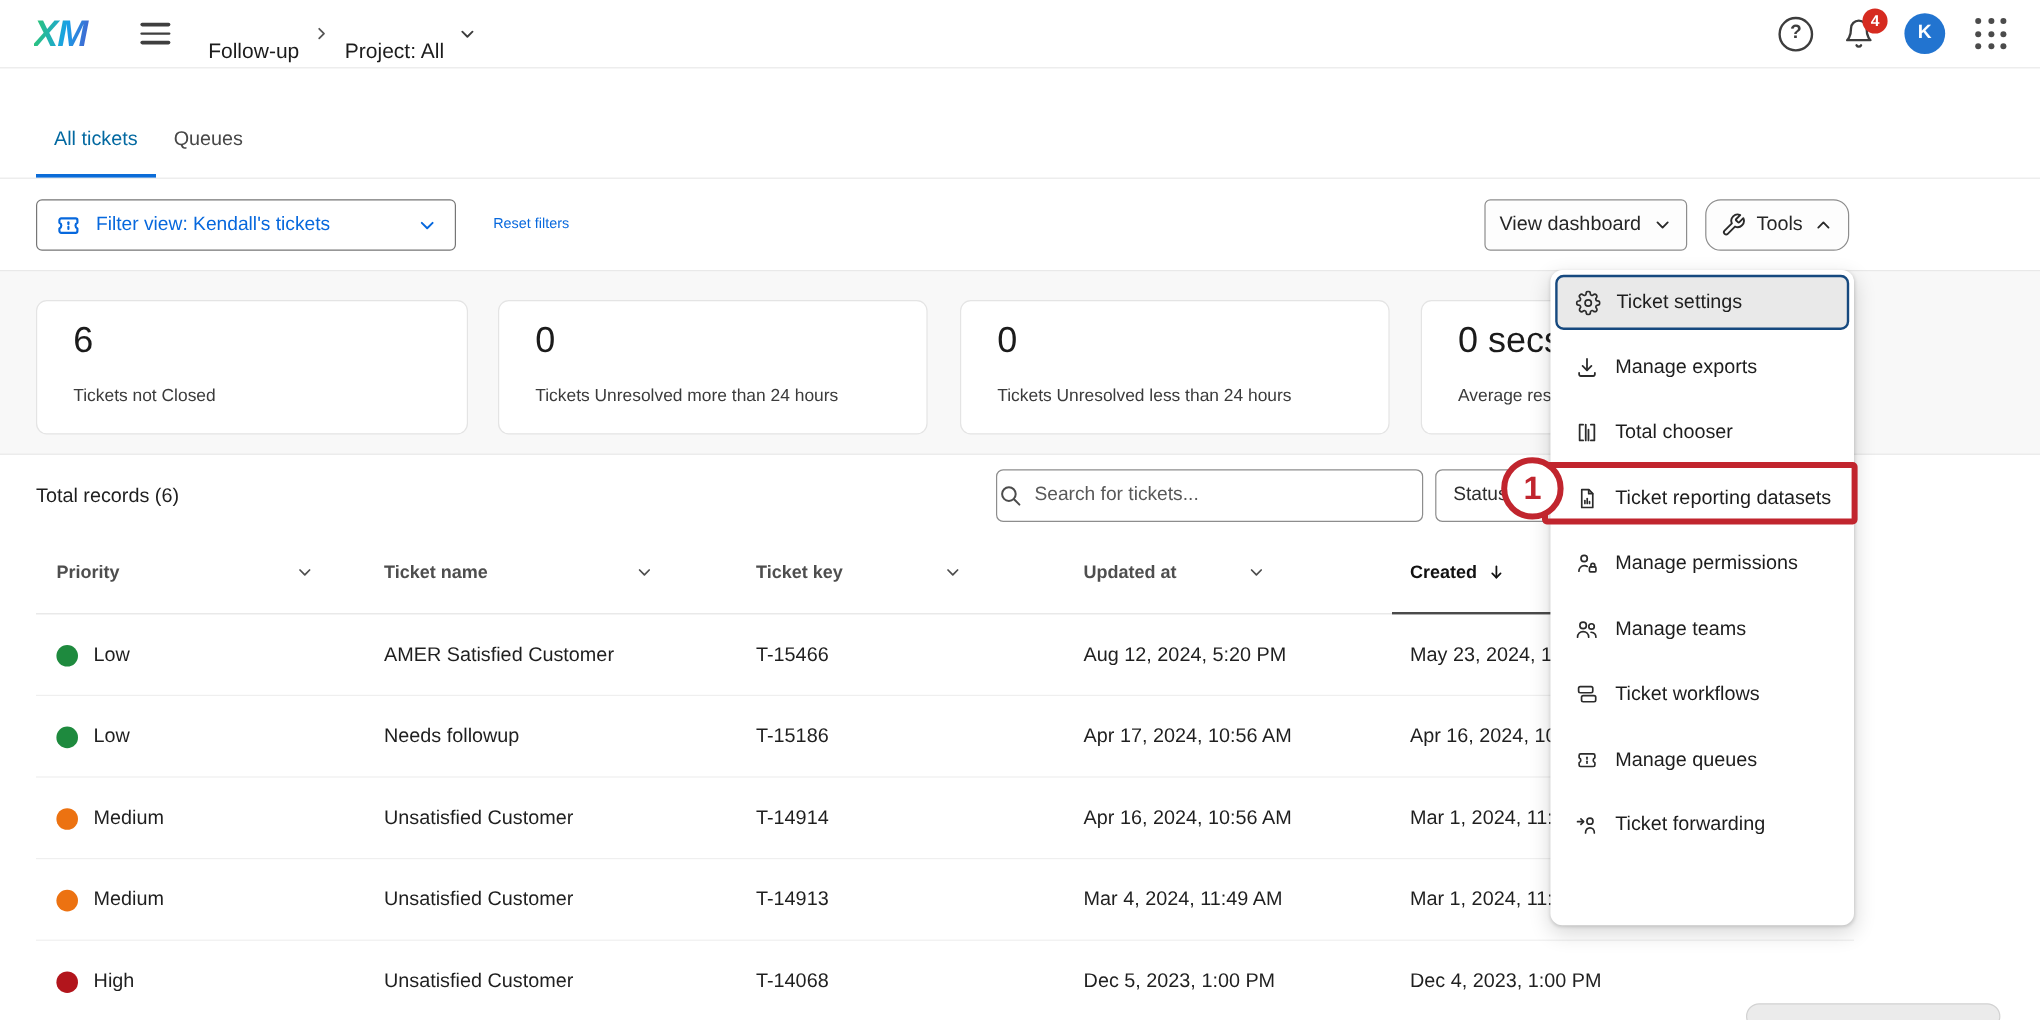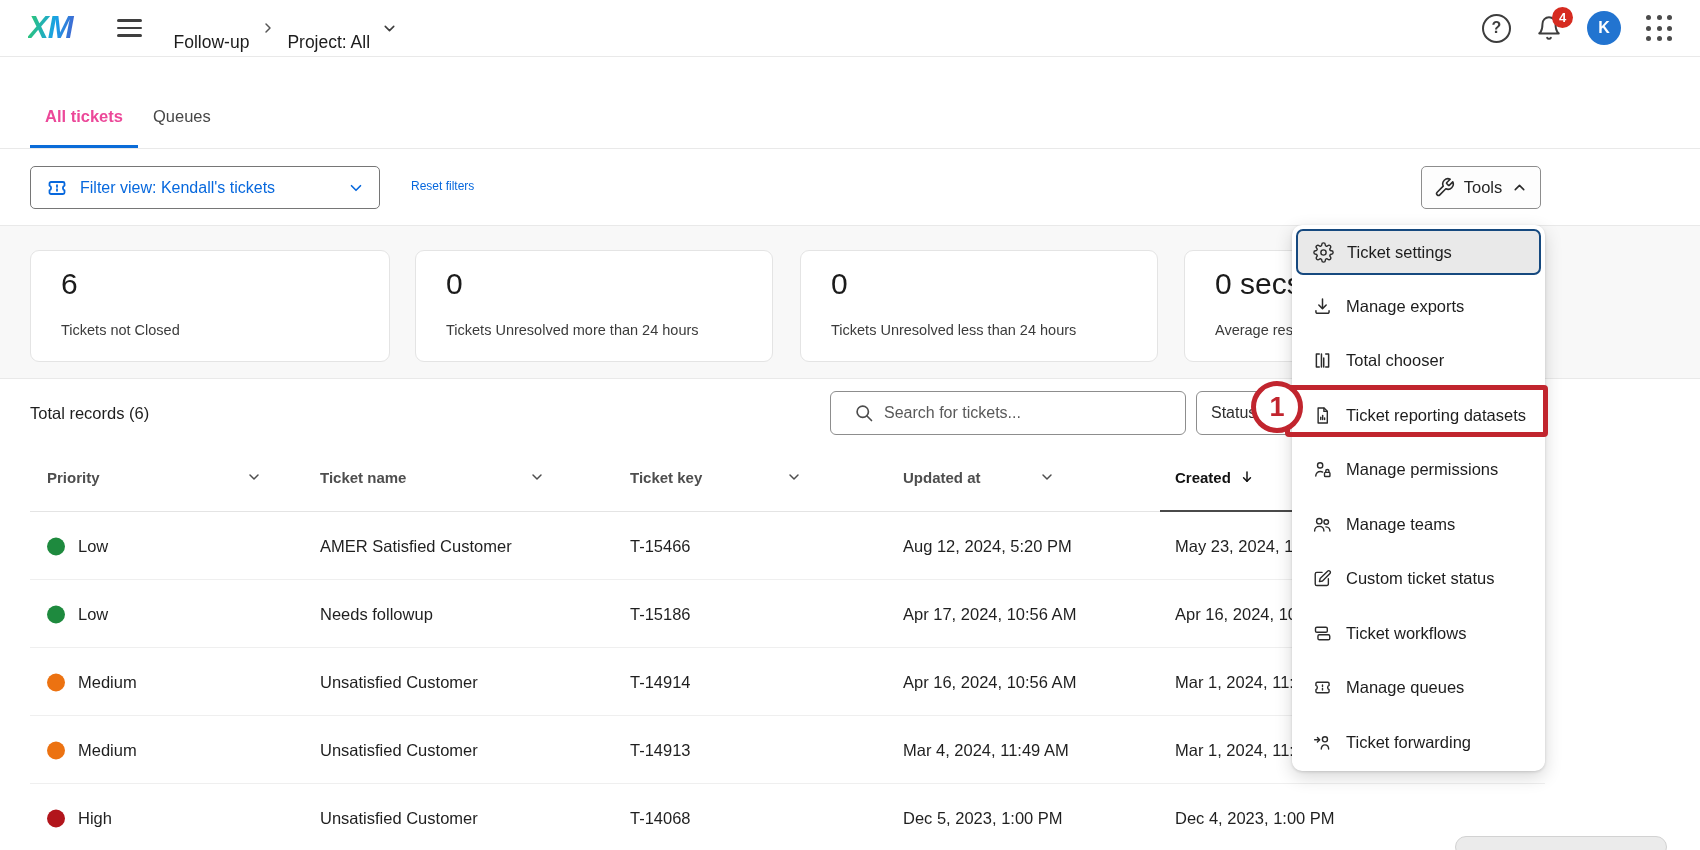--- a/index.html
+++ b/index.html
@@ -41,39 +41,39 @@
   .avatar {
     width:34px; height:34px; border-radius:50%; background:#2274d0; color:#fff;
     display:flex; align-items:center; justify-content:center; font-size:16px; font-weight:700; cursor:pointer;
   }
   .grid-icon { display:grid; grid-template-columns:repeat(3,5px); gap:5.5px; cursor:pointer; }
   .grid-icon i { width:5px; height:5px; border-radius:50%; background:#4b4b4b; }
 
   
   .tabs { position:absolute; top:97px; left:30px; display:flex; z-index:2; }
   .tab { padding:10px 15px 19px; font-size:16.5px; color:#474747; cursor:pointer; }
-  .tab.active { font-weight:700; color:#ec4899; border-bottom:3px solid #0b6cd8; }
+  .tab.active { font-weight:400; color:#0369a1; border-bottom:3px solid #0b6cd8; }
   .tabs-divider { position:absolute; top:148px; left:0; width:1700px; height:1px; background:#e9e9e9; }
 
   
   .filter-btn {
     position:absolute; left:30px; top:166px; width:350px; height:43px;
     border:1px solid #767676; border-radius:5px; background:#fff;
     display:flex; align-items:center; padding:0 14px; gap:11px;
     color:#0768dd; font-size:16px; cursor:pointer;
   }
   .filter-btn .spacer { flex:1; }
   .reset-link { position:absolute; left:411px; top:179px; color:#0768dd; font-size:12px; cursor:pointer; }
   .btn {
     position:absolute; top:166px; height:43px; border:1px solid #8d8d8d; border-radius:5px;
     background:#fdfdfd; display:flex; align-items:center; justify-content:center; gap:9px;
     font-size:16.5px; color:#262626; cursor:pointer;
   }
   .view-dashboard { left:1237px; width:169px; }
-  .tools-btn { left:1421px; width:120px; }
+  .tools-btn { left:1421px; width:120px;border-radius:13px; }
 
   
   .stats-band {
     position:absolute; top:225px; left:0; width:1700px; height:154px;
     background:#f8f8f8; border-top:1px solid #e9e9e9; border-bottom:1px solid #e9e9e9;
   }
   .card {
     position:absolute; top:24px; height:112px; background:#fff;
     border:1px solid #e4e4e4; border-radius:9px; padding:16px 30px;
   }
@@ -82,21 +82,21 @@
   .card1 { left:30px; width:360px; }
   .card2 { left:415px; width:358px; }
   .card3 { left:800px; width:358px; }
   .card4 { left:1184px; width:357px; }
 
   
   .total-records { position:absolute; left:30px; top:404px; font-size:16.5px; color:#1e1e1e; }
   .search-box {
     position:absolute; left:830px; top:391px; width:356px; height:44px;
     border:1px solid #8d8d8d; border-radius:6px; background:#fff;
-    display:flex; align-items:center; gap:10px; padding:0 23px;
+    display:flex; align-items:center; gap:10px; padding:0 1px;
   }
   .search-box input { border:none; outline:none; width:100%; font-size:16px; color:#333; font-family:"Liberation Sans",sans-serif; background:transparent; }
   .search-box input::placeholder { color:#595959; opacity:1; }
   .status-chip {
     position:absolute; left:1196px; top:391px; width:160px; height:44px;
     border:1px solid #8d8d8d; border-radius:6px; background:#fff;
     display:flex; align-items:center; padding:0 14px; font-size:16px; color:#2e2e2e;
     white-space:nowrap; overflow:hidden; cursor:pointer;
   }
 
@@ -224,20 +224,28 @@
     <span>Filter view: Kendall's tickets</span>
     <span class="spacer"></span>
     <span>
       <svg width="18" height="18" viewBox="0 0 24 24" fill="none" stroke="#0768dd" stroke-width="2.2" stroke-linecap="round" stroke-linejoin="round">
           <polyline points="6 9 12 15 18 9"></polyline>
         </svg>
     </span>
   </div>
   <a class="reset-link">Reset filters</a>
 
+  <div class="btn view-dashboard">
+    <span>View dashboard</span>
+    <span>
+      <svg width="17" height="17" viewBox="0 0 24 24" fill="none" stroke="#2a2a2a" stroke-width="2.2" stroke-linecap="round" stroke-linejoin="round">
+          <polyline points="6 9 12 15 18 9"></polyline>
+        </svg>
+    </span>
+  </div>
   <div class="btn tools-btn">
     <span>
       <svg width="21" height="21" viewBox="0 0 24 24" fill="none" stroke="#2a2a2a" stroke-width="1.8" stroke-linecap="round" stroke-linejoin="round">
           <path d="M14.7 6.3a1 1 0 0 0 0 1.4l1.6 1.6a1 1 0 0 0 1.4 0l3.77-3.77a6 6 0 0 1-7.94 7.94l-6.91 6.91a2.12 2.12 0 0 1-3-3l6.91-6.91a6 6 0 0 1 7.94-7.94l-3.76 3.76z"></path>
         </svg>
     </span>
     <span>Tools</span>
     <span>
       <svg width="17" height="17" viewBox="0 0 24 24" fill="none" stroke="#2a2a2a" stroke-width="2.2" stroke-linecap="round" stroke-linejoin="round">
           <polyline points="6 15 12 9 18 15"></polyline>
@@ -426,29 +434,20 @@
             <path d="M3 19.5c0-3.3 2.4-5.4 5.3-5.4s5.3 2.1 5.3 5.4"></path>
             <circle cx="16.3" cy="9.2" r="2.6"></circle>
             <path d="M15.9 14.7c2.7.2 4.6 2.1 4.6 4.8"></path>
           </svg>
       </span>
       <span>Manage teams</span>
     </div>
     <div class="menu-item">
       <span class="mi-icon">
         <svg width="21" height="21" viewBox="0 0 24 24" fill="none" stroke="#2b2b2b" stroke-width="1.6" stroke-linecap="round" stroke-linejoin="round">
-            <path d="M11.5 5H5.5a1.8 1.8 0 0 0-1.8 1.8v11.4A1.8 1.8 0 0 0 5.5 20h11.4a1.8 1.8 0 0 0 1.8-1.8v-6"></path>
-            <path d="M17.8 3.6a1.9 1.9 0 0 1 2.7 2.7L12 14.8l-3.5.8.8-3.5z"></path>
-          </svg>
-      </span>
-      <span>Custom ticket status</span>
-    </div>
-    <div class="menu-item">
-      <span class="mi-icon">
-        <svg width="21" height="21" viewBox="0 0 24 24" fill="none" stroke="#2b2b2b" stroke-width="1.6" stroke-linecap="round" stroke-linejoin="round">
             <rect x="4" y="4.8" width="13.5" height="5.8" rx="1.6"></rect>
             <rect x="6.8" y="13.4" width="13.5" height="5.8" rx="1.6"></rect>
           </svg>
       </span>
       <span>Ticket workflows</span>
     </div>
     <div class="menu-item">
       <span class="mi-icon">
         <svg width="21" height="21" viewBox="0 0 24 24" fill="none" stroke="#2b2b2b" stroke-width="1.6" stroke-linecap="round" stroke-linejoin="round">
             <path d="M6 6 H18 A1.5 1.5 0 0 1 19.5 7.5 V9.6 A2.6 2.6 0 0 0 19.5 14.4 V16.5 A1.5 1.5 0 0 1 18 18 H6 A1.5 1.5 0 0 1 4.5 16.5 V14.4 A2.6 2.6 0 0 0 4.5 9.6 V7.5 A1.5 1.5 0 0 1 6 6 Z"></path>

